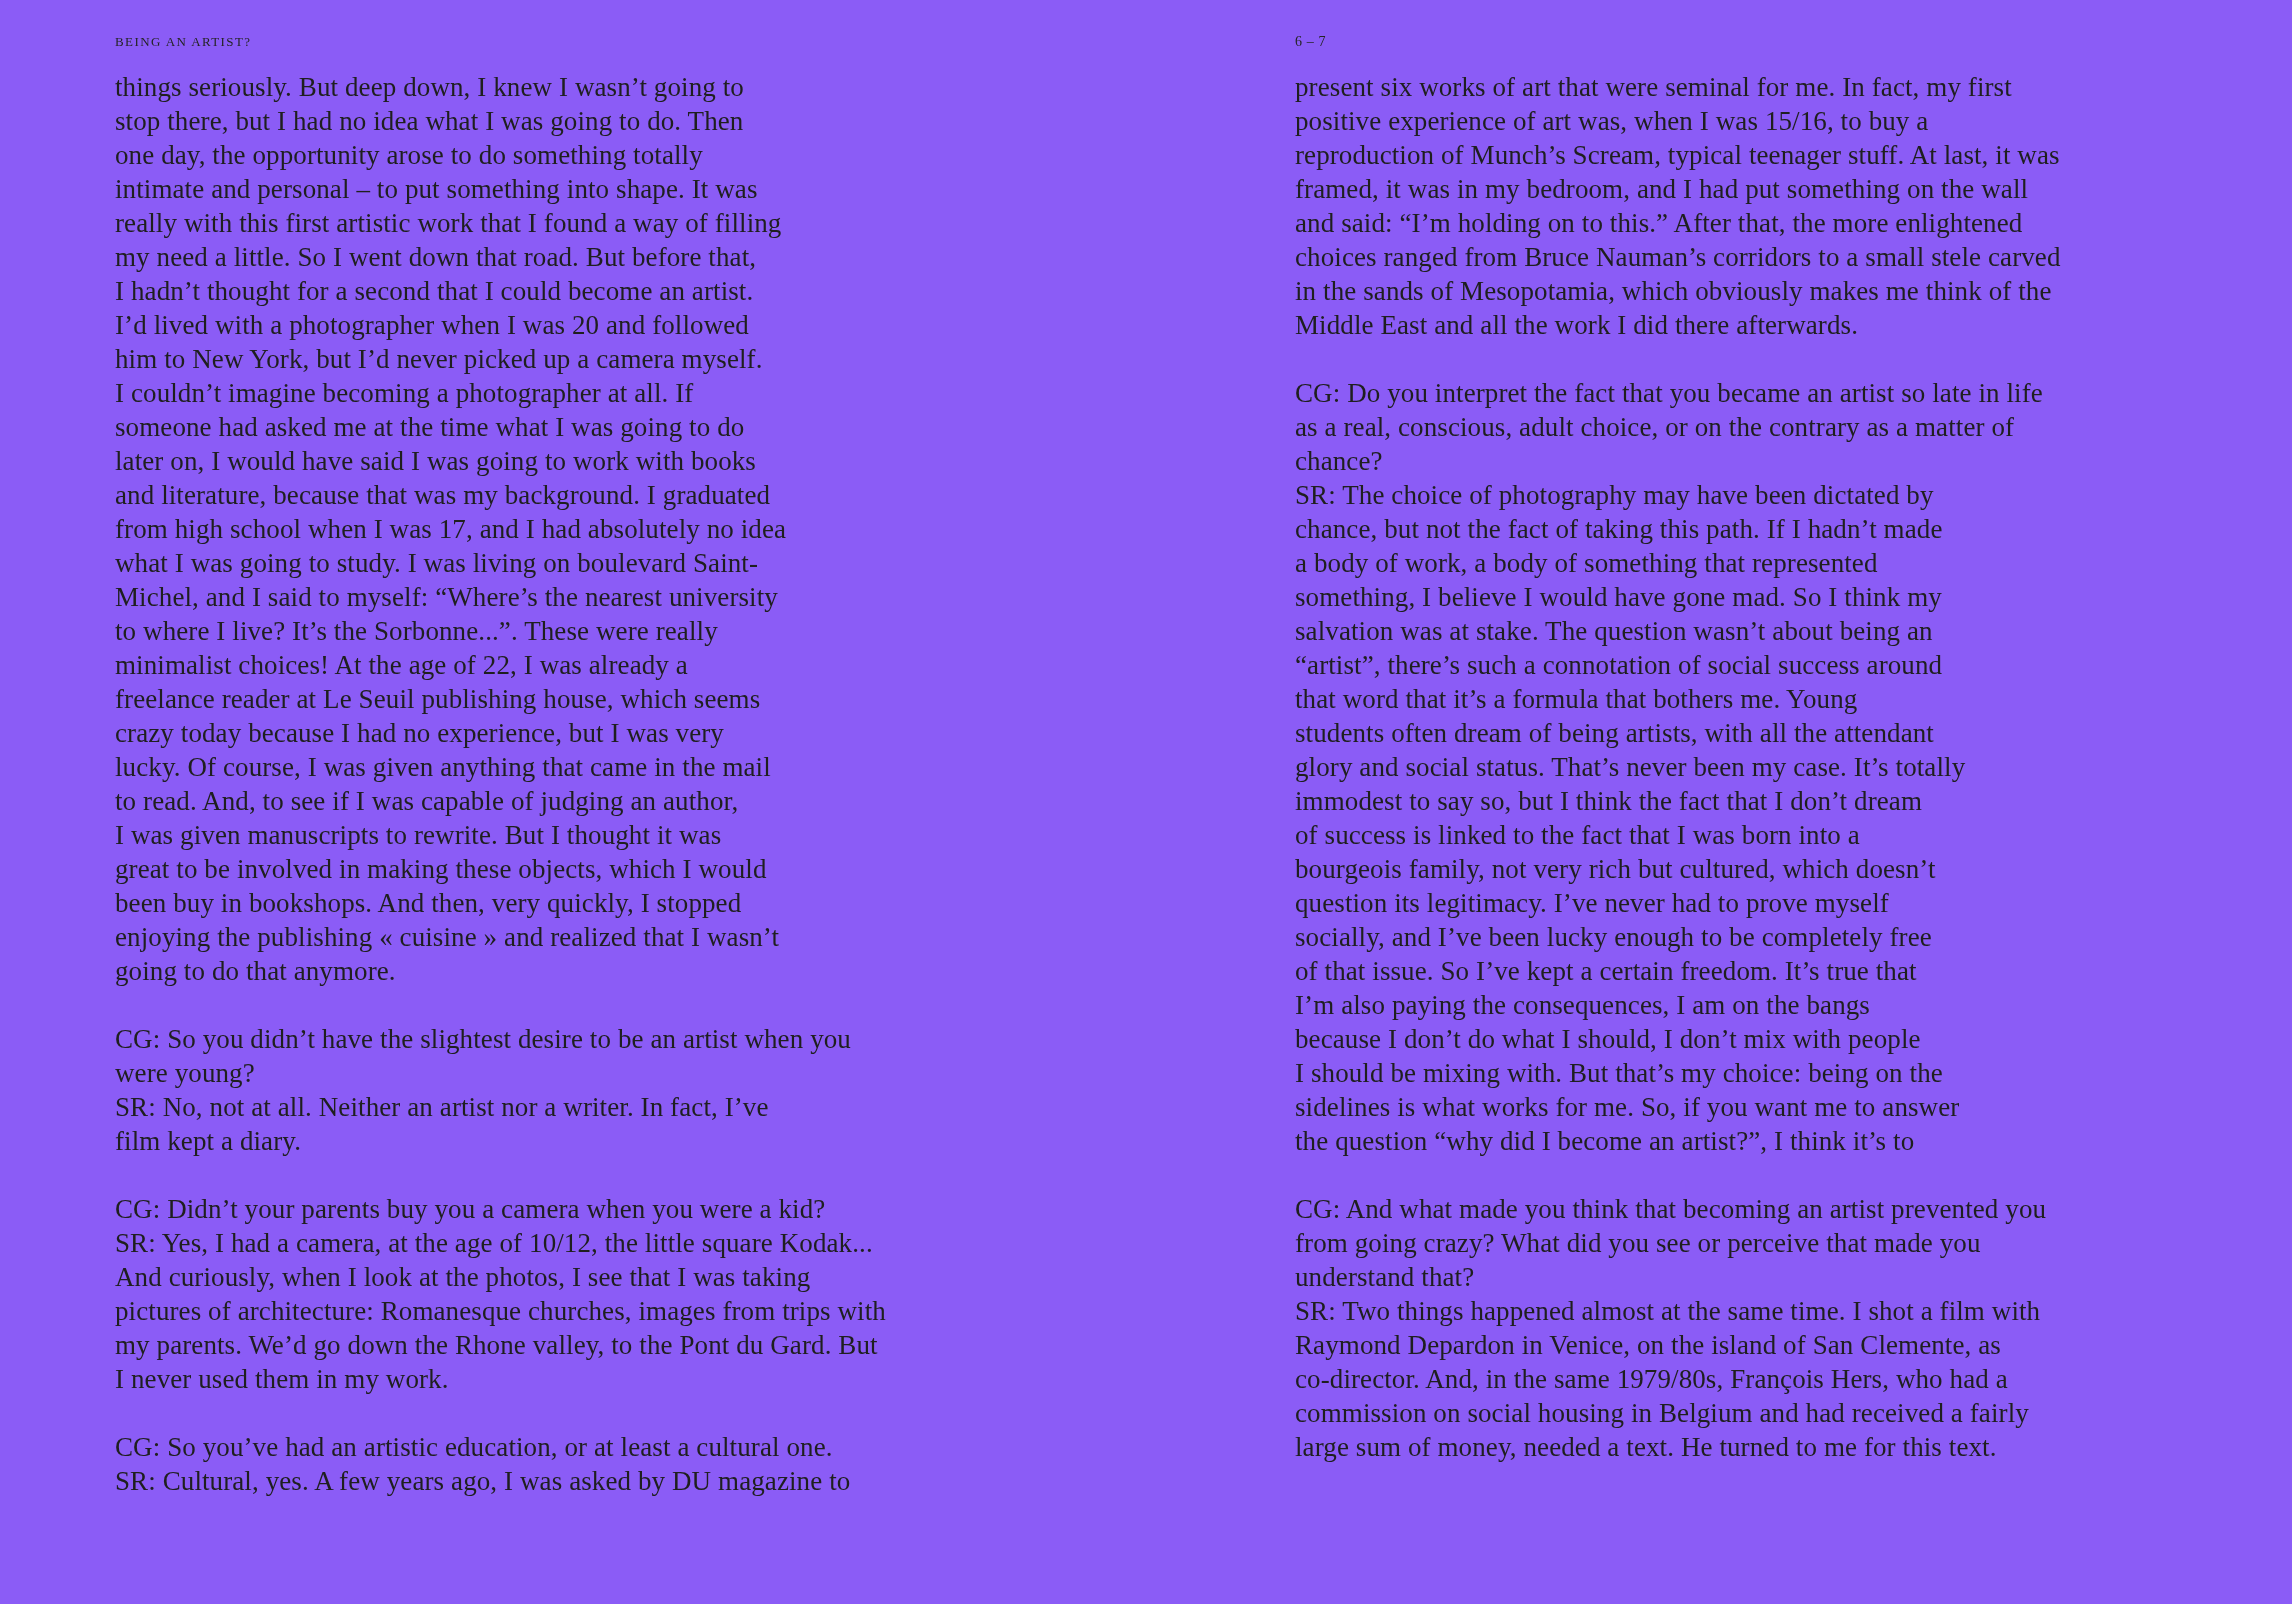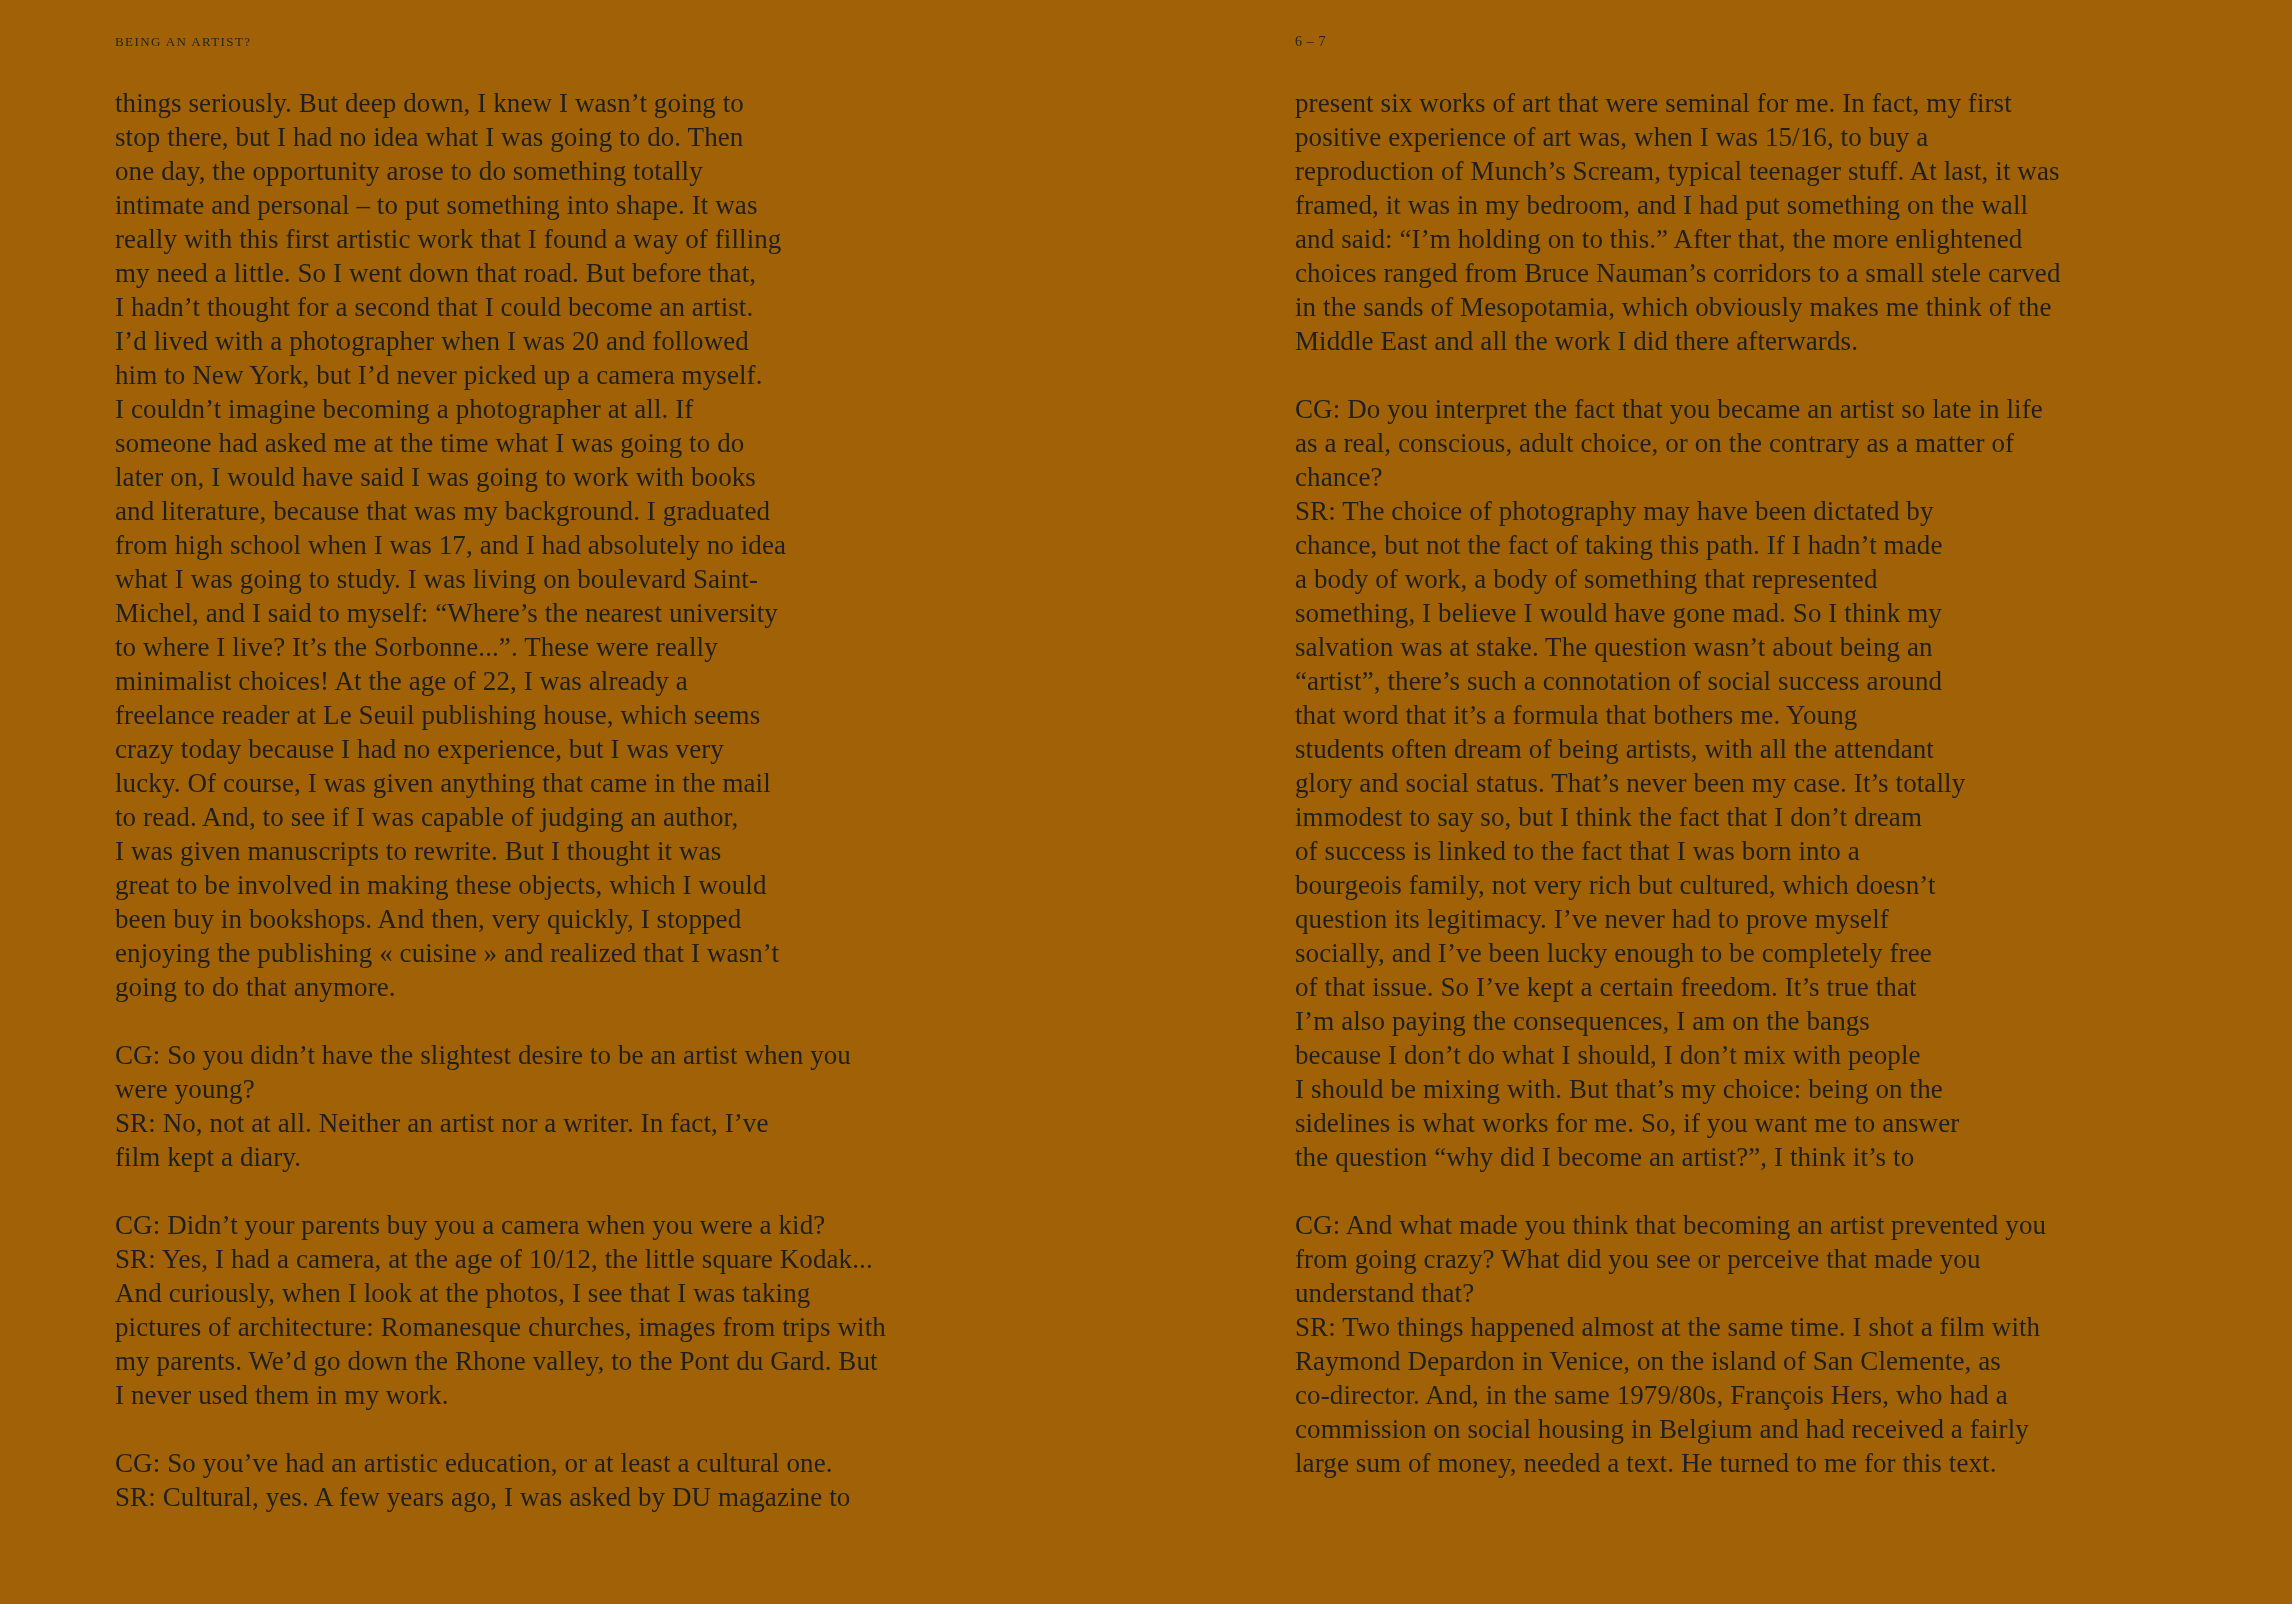--- a/index.html
+++ b/index.html
@@ -4,21 +4,21 @@
 <style>
   html, body {
     margin: 0;
     padding: 0;
     background: #ffffff;
   }
   #spread {
     position: relative;
     width: 2292px;
     height: 1604px;
-    background: #a16207;
+    background: #8b5cf6;
     overflow: hidden;
     font-family: "Liberation Serif", "DejaVu Serif", serif;
     color: #1f1f1f;
   }
   .page {
     position: absolute;
     top: 35px;
   }
   #page-left  { left: 115px;  width: 1106px; }
   #page-right { left: 1295px; width: 980px; }
@@ -31,21 +31,21 @@
     white-space: pre;
   }
   .folio {
     font-size: 14px;
     line-height: 14.6px;
     letter-spacing: 0.6px;
     color: #242424;
     white-space: pre;
   }
   .page-body {
-    margin-top: 36px;
+    margin-top: 20px;
   }
   .para {
     margin: 0 0 34px 0;
   }
   .line {
     font-size: 27px;
     height: 34px;
     line-height: 34px;
     white-space: pre;
     letter-spacing: 0.1px;

